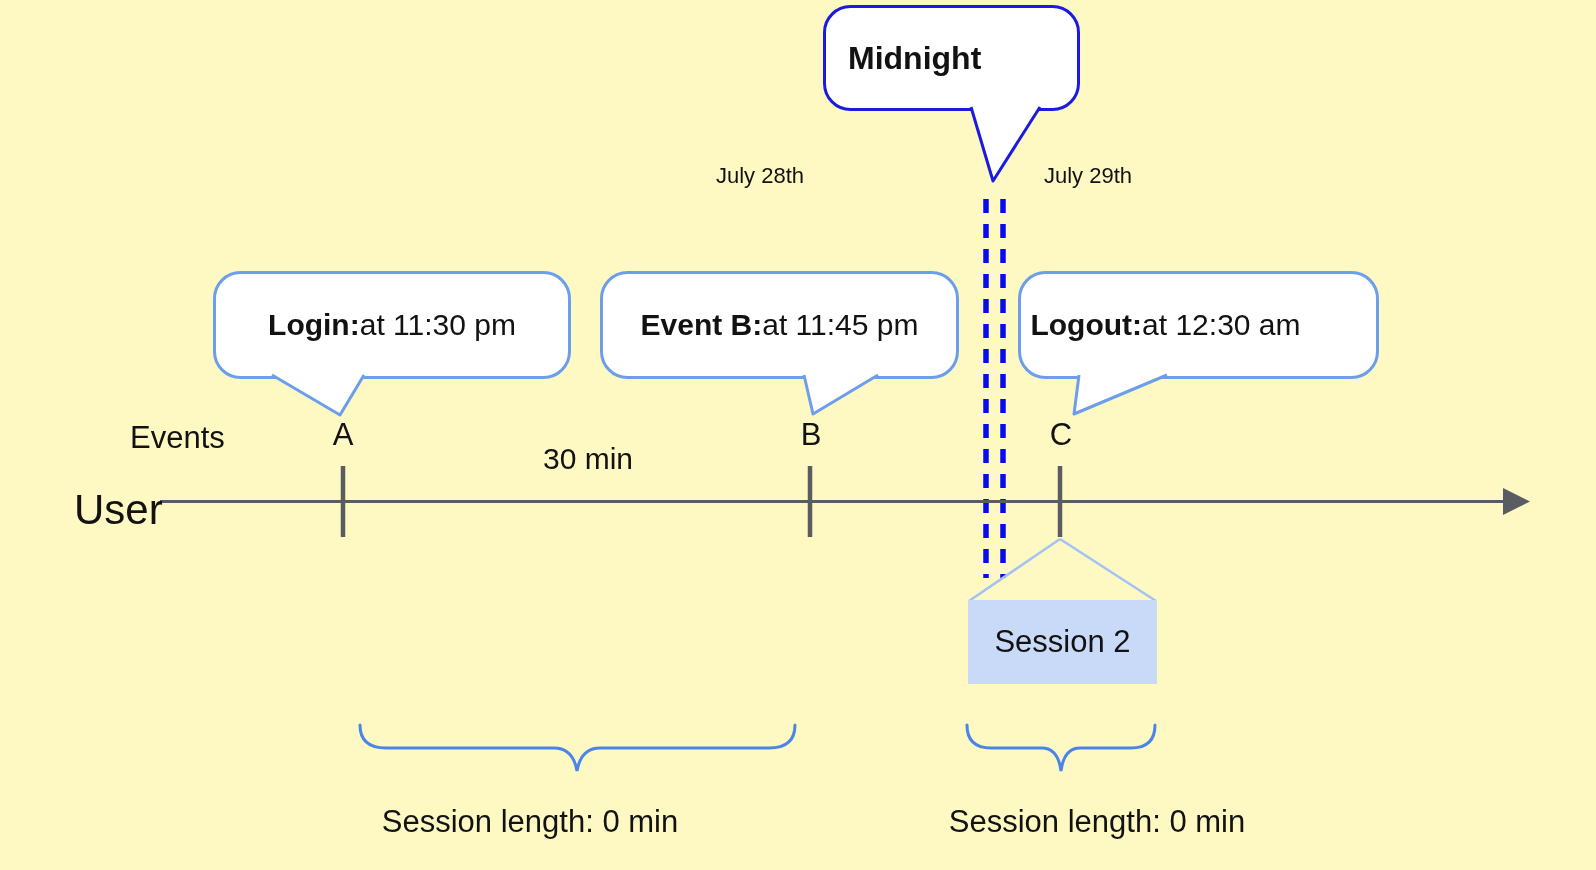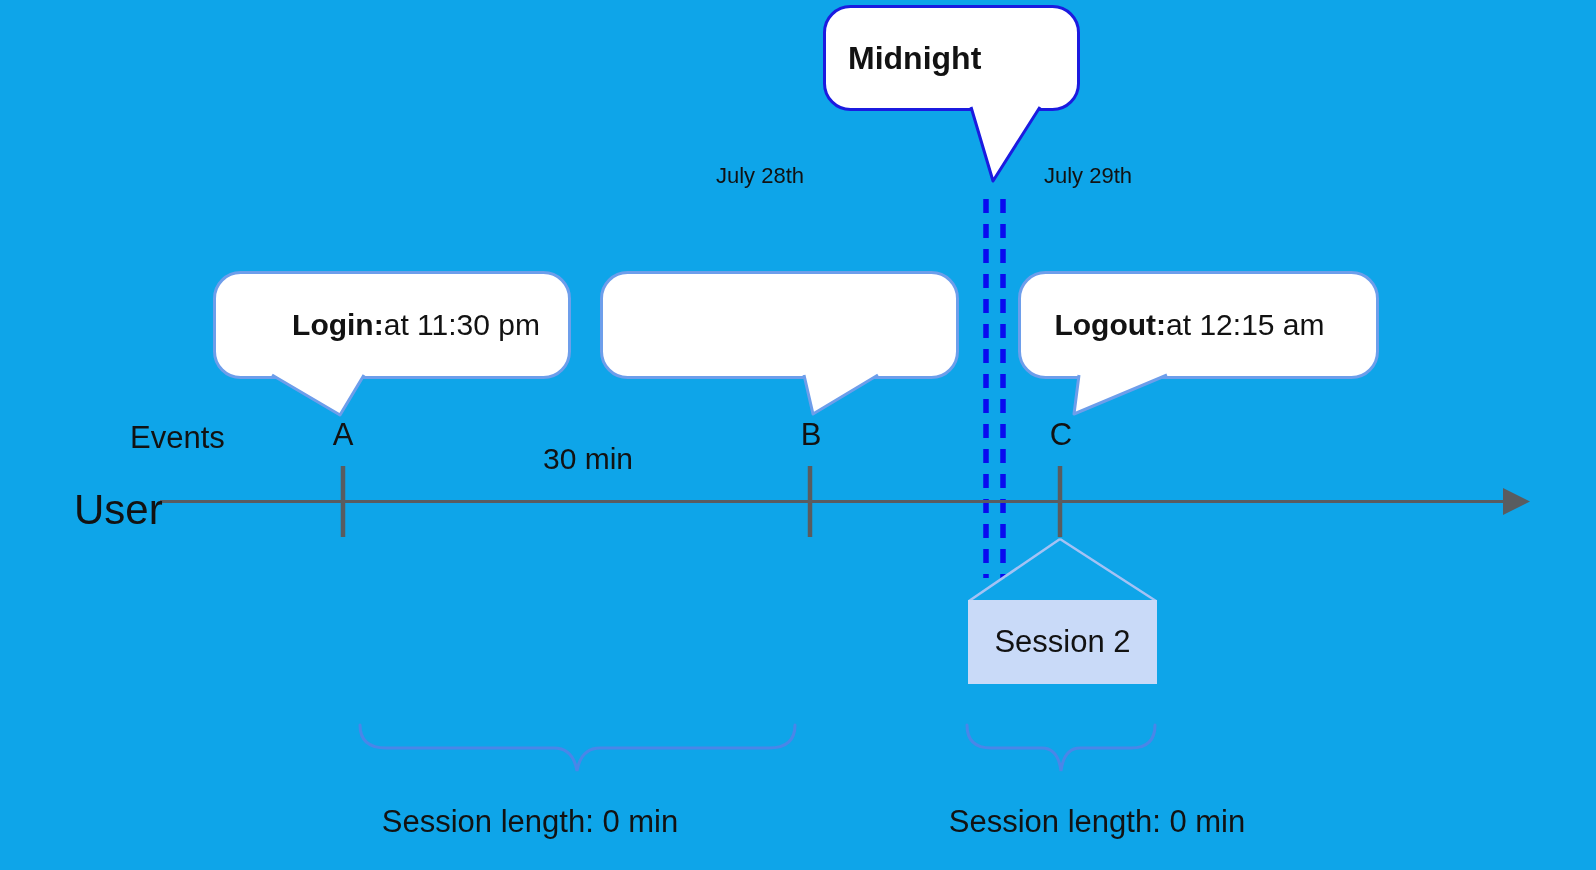--- a/index.html
+++ b/index.html
@@ -1,21 +1,21 @@
 <!DOCTYPE html>
 <html style="--callout-border: #6d9eeb; --midnight-border: #1b1be0; --dashed-line: #0a0af0; --session-fill: #c9daf8; --connector: #a4c2f4; --brace: #4a86e8; --axis-line: #595c60; --text: #121212;"><head>
 <meta charset="utf-8">
 <style>
   html, body { margin: 0; padding: 0; background: #ffffff; }
   #canvas {
     position: relative;
     width: 1596px;
     height: 870px;
     overflow: hidden;
-    background: #0ea5e9;
+    background: #fef9c3;
     font-family: "Liberation Sans", sans-serif;
     color: var(--text, #121212);
   }
   #lineart { position: absolute; left: 0; top: 0; }
   .abs { position: absolute; white-space: nowrap; }
   .center { text-align: center; }
   .flexc { display: flex; align-items: center; justify-content: center; }
 
   
   .bubble       { fill: #ffffff; stroke: var(--callout-border); stroke-width: 3; }
@@ -26,21 +26,21 @@
   .tick    { stroke: var(--axis-line); stroke-width: 4.5; }
   .arrowhead { fill: var(--axis-line); }
   .brace   { fill: none; stroke: var(--brace); stroke-width: 3; stroke-linecap: round; }
   .connector { stroke: var(--connector); stroke-width: 2.5; }
 
   
   .lbl      { font-size: 31px; }
   .lbl-date { font-size: 22px; }
   .lbl-user { font-size: 42px; margin-left: 24px; }
   .lbl-30   { font-size: 30px; }
-  .callout-text  { font-size: 30px; padding-left: 24px; }
+  .callout-text  { font-size: 30px; }
   .callout-text b{ font-weight: bold; }
   .midnight-text { font-size: 32px; font-weight: bold; }
   .session-bar {
     background: var(--session-fill);
     font-size: 31px;
   }
   .session-length { font-size: 31px; }
 </style>
 </head>
 <body>
@@ -80,23 +80,27 @@
 
   <div class="abs flexc midnight-text" style="left:848px; top:6px; height:104px;">Midnight</div>
 
   <div class="abs lbl-date center" style="left:688px; top:163px; width:144px;">July 28th</div>
   <div class="abs lbl-date center" style="left:1016px; top:163px; width:144px;">July 29th</div>
 
   <div class="abs flexc callout-text" style="left:214px; top:272px; width:356px; height:106px;">
     <b>Login:</b>
       <span> at 11:30 pm</span>
   </div>
+  <div class="abs flexc callout-text" style="left:601px; top:272px; width:357px; height:106px;">
+    <b>Event B:</b>
+      <span> at 11:45 pm</span>
+  </div>
   <div class="abs flexc callout-text" style="left:1019px; top:272px; width:293px; height:106px;">
     <b>Logout:</b>
-      <span> at 12:15 am</span>
+      <span> at 12:30 am</span>
   </div>
 
   <div class="abs lbl" style="left:130px; top:420px;">Events</div>
   <div class="abs lbl center" style="left:318px; top:417px; width:50px;">A</div>
   <div class="abs lbl center" style="left:786px; top:417px; width:50px;">B</div>
   <div class="abs lbl center" style="left:1036px; top:417px; width:50px;">C</div>
   <div class="abs lbl-30 center" style="left:538px; top:442px; width:100px;">30 min</div>
   <div class="abs lbl-user" style="left:50px; top:486px;">User</div>
 
   <div class="abs flexc session-bar" style="left:968px; top:600px; width:189px; height:84px;">Session 2</div>

